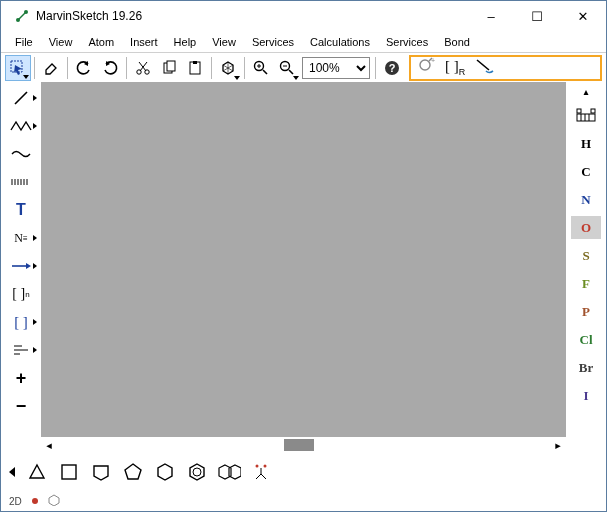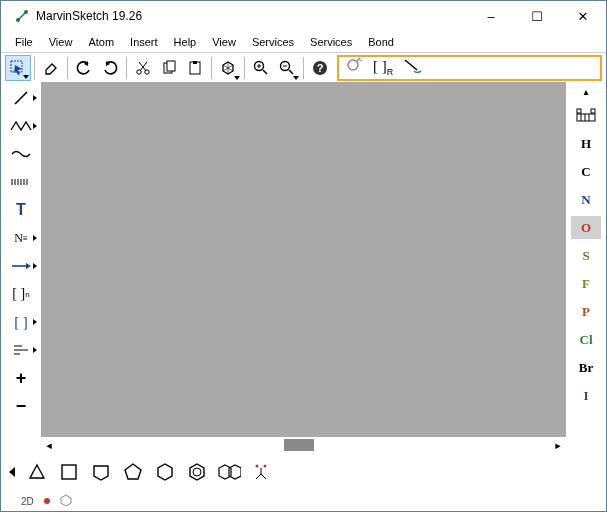--- a/index.html
+++ b/index.html
@@ -26,21 +26,21 @@
 .right-tools { position:absolute; right:0; top:81px; width:40px; bottom:50px; background:#fff; display:flex; flex-direction:column; align-items:center; padding-top:2px; gap:5px; }
 .scroll-up,.scroll-down { width:14px;height:14px;display:flex;align-items:center;justify-content:center;color:#000;font-size:10px; }
 .elem { width:30px;height:23px;display:flex;align-items:center;justify-content:center;font-weight:bold;font-size:13px; font-family: "Times New Roman", serif; }
 .bottom-scroll { position:absolute; left:40px; right:40px; bottom:58px; height:16px; background:#fff; display:flex; align-items:center; }
 .bottom-scroll .arrow { width:16px;height:16px;display:flex;align-items:center;justify-content:center;font-size:11px;color:#000; }
 .bottom-scroll .track { flex:1; height:16px; background:#fff; position:relative; }
 .bottom-scroll .thumb { position:absolute; left:46%; top:2px; width:30px; height:12px; background:#8a8a8a; }
 .bottom-tools { position:absolute; left:0; right:0; bottom:20px; height:38px; background:#fff; display:flex; align-items:center; padding:0 8px; gap:8px; }
 .bottom-tools .caret-left { width:0;height:0;border-top:5px solid transparent;border-bottom:5px solid transparent;border-right:6px solid #000; margin-right:2px; }
 .shape { width:24px;height:24px;display:flex;align-items:center;justify-content:center; }
-.status-bar { position:absolute; left:0; right:0; bottom:0; height:20px; background:#fff; display:flex; align-items:center; padding:0 20px; gap:10px; font-size:10px; color:#444; }
+.status-bar { position:absolute; left:0; right:0; bottom:0; height:20px; background:#fff; display:flex; align-items:center; padding:0 8px; gap:10px; font-size:10px; color:#444; }
 .status-bar .dot { width:6px;height:6px;background:#c0392b;border-radius:50%; }
 </style>
 </head>
 <body>
 
 <div class="title-bar">
   <span class="app-icon">
     <svg width="14" height="14">
         <circle cx="3" cy="11" r="2" fill="#1b7a3a"></circle>
         <circle cx="11" cy="3" r="2" fill="#1b7a3a"></circle>
@@ -62,20 +62,21 @@
 </div>
 
 <div class="menu-bar">
   <div class="menu-item">File</div>
   <div class="menu-item">View</div>
   <div class="menu-item">Atom</div>
   <div class="menu-item">Insert</div>
   <div class="menu-item">Help</div>
   <div class="menu-item">View</div>
   <div class="menu-item">Services</div>
+  <div class="menu-item">Calculations</div>
   <div class="menu-item">Services</div>
   <div class="menu-item">Bond</div>
 </div>
 
 <div class="toolbar">
   <div class="tbtn selected tdrop-mark">
     <svg width="16" height="16">
         <rect x="1" y="1" width="11" height="11" fill="none" stroke="#1b3f9c" stroke-dasharray="2 1"></rect>
         <path d="M5 5 L12 9 L8 10 L10 14 L8 15 L6 11 L4 13 Z" fill="#1b3f9c"></path>
       </svg>
@@ -136,20 +137,23 @@
         <line x1="6" y1="4" x2="6" y2="8" stroke="#000"></line>
       </svg>
   </div>
   <div class="tbtn tdrop-mark">
     <svg width="16" height="16">
         <circle cx="6" cy="6" r="4.5" fill="none" stroke="#000" stroke-width="1.4"></circle>
         <line x1="10" y1="10" x2="14" y2="14" stroke="#000" stroke-width="1.6"></line>
         <line x1="4" y1="6" x2="8" y2="6" stroke="#000"></line>
       </svg>
   </div>
+  <select class="zoom-select">
+    <option>100%</option>
+  </select>
   <div class="tsep"></div>
   <div class="tbtn">
     <svg width="16" height="16">
         <circle cx="8" cy="8" r="7" fill="#333"></circle>
         <text x="8" y="12" font-size="11" fill="#fff" text-anchor="middle" font-weight="bold">?</text>
       </svg>
   </div>
   <div class="highlight-box">
     <span>
       <svg width="18" height="18">
@@ -242,21 +246,21 @@
       </svg>
     </div>
   <div class="elem">H</div>
   <div class="elem">C</div>
   <div class="elem" style="color:#1b3f9c;">N</div>
   <div class="elem" style="color:#c0392b;background:#d0d0d0;">O</div>
   <div class="elem" style="color:#7a6a1f;">S</div>
   <div class="elem" style="color:#6b8e23;">F</div>
   <div class="elem" style="color:#a0522d;">P</div>
   <div class="elem" style="color:#2e7d32;">Cl</div>
-  <div class="elem" style="color:#000000;">Br</div>
+  <div class="elem" style="color:#404040;">Br</div>
   <div class="elem" style="color:#4b3a8f;">I</div>
 </div>
 
 <div class="workspace"></div>
 
 <div class="bottom-scroll">
   <div class="arrow">◂</div>
   <div class="track">
       <div class="thumb"></div>
     </div>

